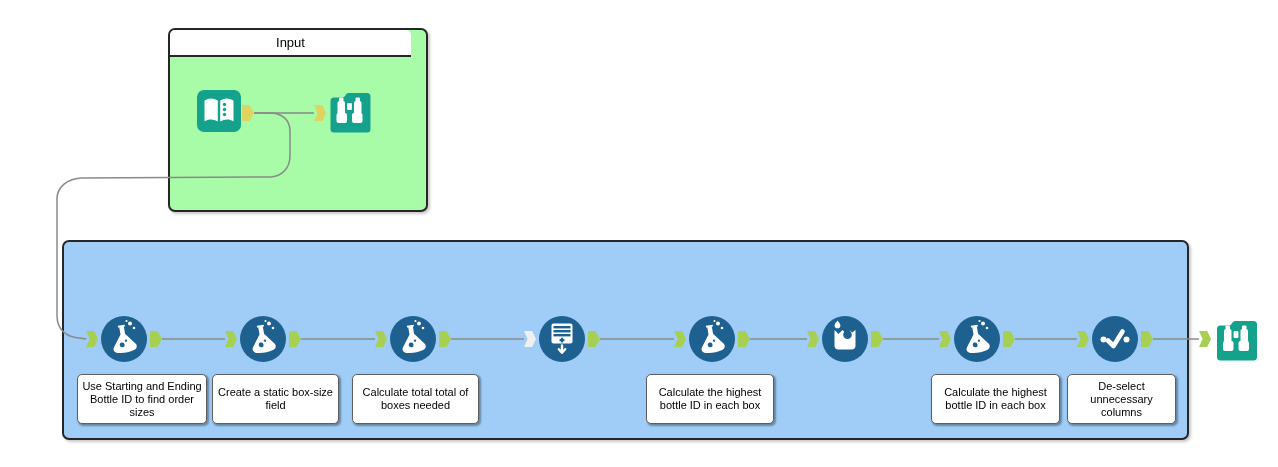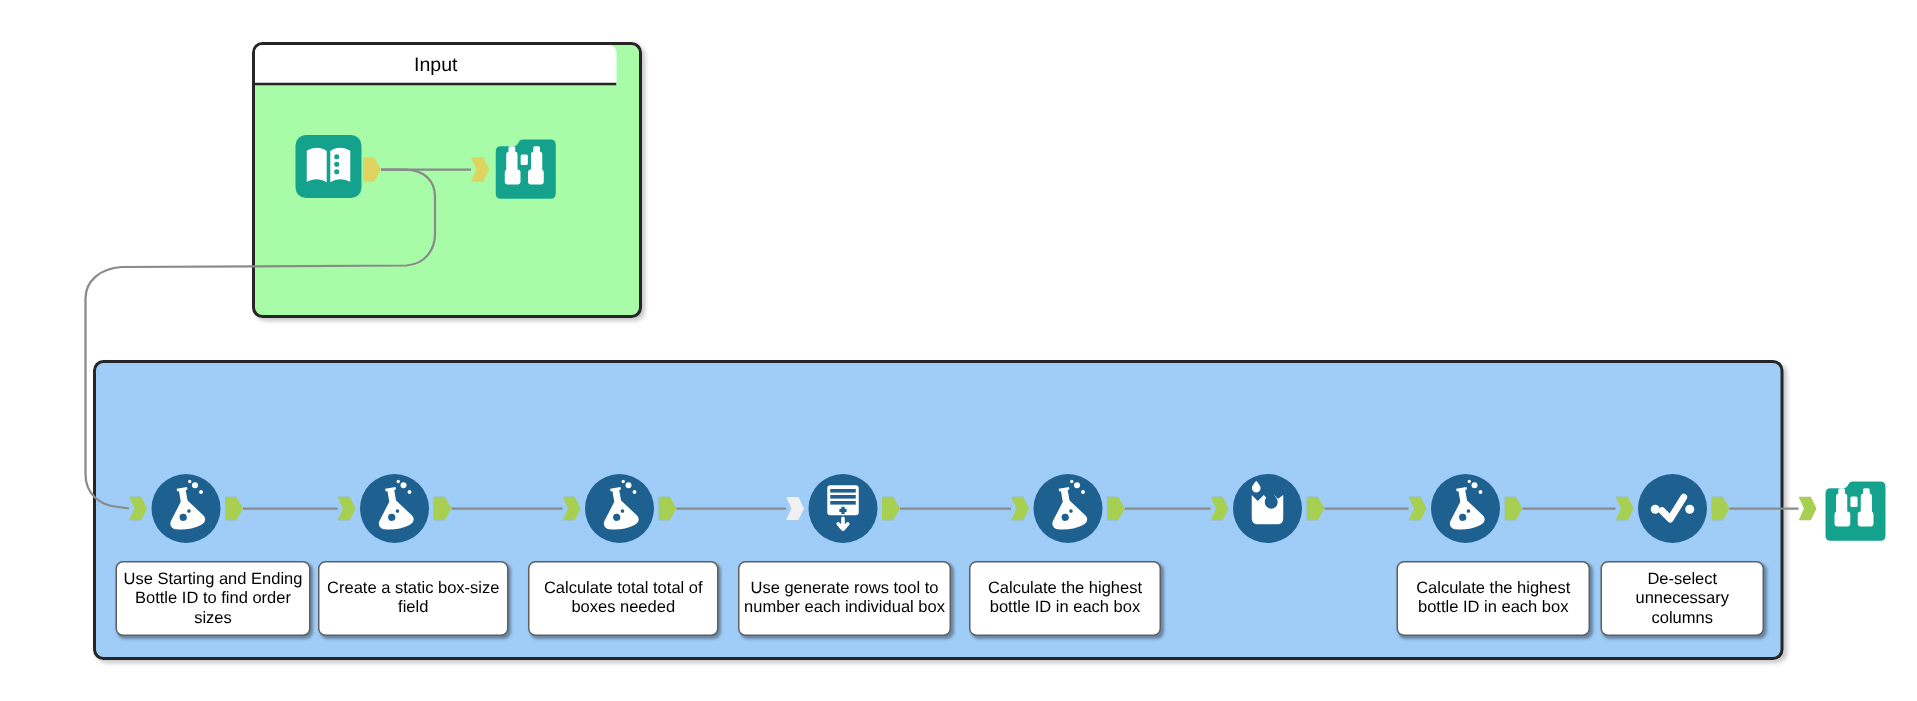--- a/index.html
+++ b/index.html
@@ -202,18 +202,17 @@
   <div class="anchor out green" style="left:871px;top:331px"></div>
   <div class="anchor in green" style="left:939px;top:331px"></div>
   <div class="anchor out green" style="left:1003px;top:331px"></div>
   <div class="anchor in green" style="left:1077px;top:331px"></div>
   <div class="anchor out green" style="left:1141px;top:331px"></div>
   <div class="anchor in green" style="left:1199px;top:331px"></div>
 
   <div class="caption" style="left:212px;width:123px">Create a static box-size field</div>
   <div class="caption" style="left:77px;width:126px">Use Starting and Ending Bottle ID to find order sizes</div>
   <div class="caption" style="left:352px;width:123px">Calculate total total of boxes needed</div>
-  <div class="caption" style="left:492px;width:138px">Use generate rows tool to number each individual box</div>
   <div class="caption" style="left:646px;width:124px">Calculate the highest bottle ID in each box</div>
   <div class="caption" style="left:931px;width:125px">Calculate the highest bottle ID in each box</div>
   <div class="caption" style="left:1067px;width:105px">De-select unnecessary columns</div>
 
 </div>
 
 </body></html>

